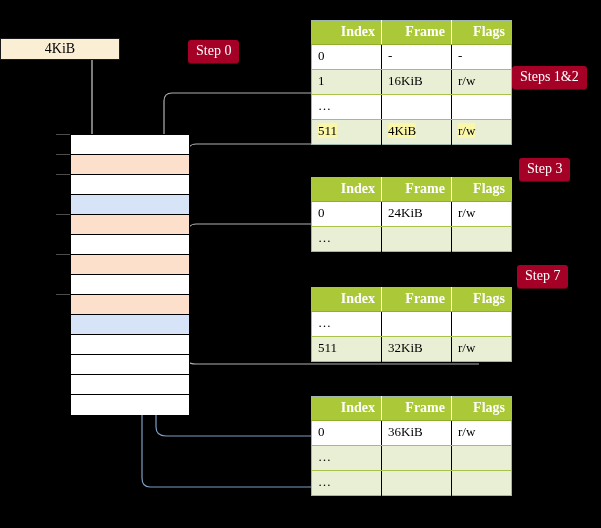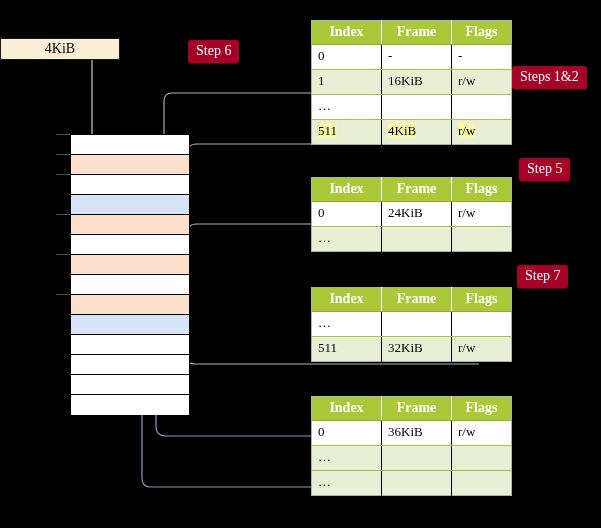--- a/index.html
+++ b/index.html
@@ -92,21 +92,21 @@
     border: 1px solid #9fb7b0;
     background: #ffffff;
     font-size: 13px;
     color: #000000;
     table-layout: fixed;
   }
   .ptable th {
     background: #aac838;
     color: #ffffff;
     font-weight: bold;
-    text-align: center;
+    text-align: right;
     padding: 3px 6px 4px 6px;
     border-right: 1px solid #ffffff;
     border-bottom: 1px solid #8fae2a;
     font-size: 14px;
     line-height: 1.15;
   }
   .ptable th:last-child { border-right: none; font-family: Liberation Serif, serif; }
   .ptable td {
     padding: 3px 6px 4px 6px;
     border-right: 1px solid #000000;
@@ -191,23 +191,23 @@
       <div class="mem-row white" style="top: 140px;"></div>
       <div class="mem-row peach" style="top: 160px;"></div>
       <div class="mem-row blue" style="top: 180px;"></div>
       <div class="mem-row white" style="top: 200px;"></div>
       <div class="mem-row white" style="top: 220px;"></div>
       <div class="mem-row white" style="top: 240px;"></div>
       <div class="mem-row white last" style="top: 260px;"></div>
     </div>
 
   <div id="badges">
-      <div class="step-badge" style="left: 188px; top: 40px;"><span>Step 6</span></div>
+      <div class="step-badge" style="left: 188px; top: 40px;"><span>Step 0</span></div>
       <div class="step-badge" style="left: 512px; top: 19px; margin-top: 47px;"><span>Steps 1&amp;2</span></div>
-      <div class="step-badge" style="left: 519px; top: 158px;"><span>Step 5</span></div>
+      <div class="step-badge" style="left: 519px; top: 158px;"><span>Step 3</span></div>
       <div class="step-badge" style="left: 517px; top: 265px;"><span>Step 7</span></div>
     </div>
 
   <div id="tables">
       <table class="ptable" style="left: 311px; top: 20px; width: 168px;">
         <thead>
           <tr>
             <th class="col-index">Index</th>
             <th class="col-frame">Frame</th>
             <th class="col-flags">Flags</th>

